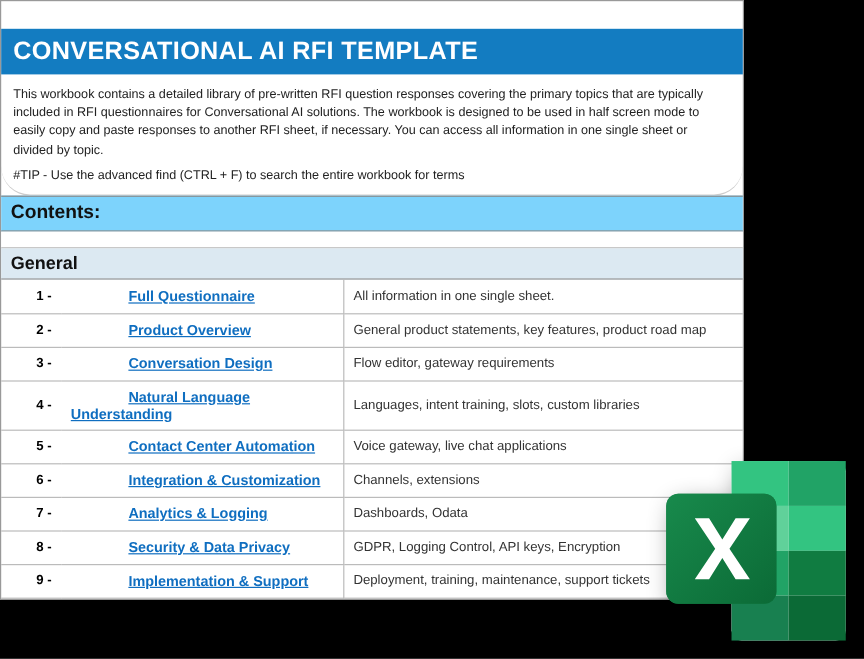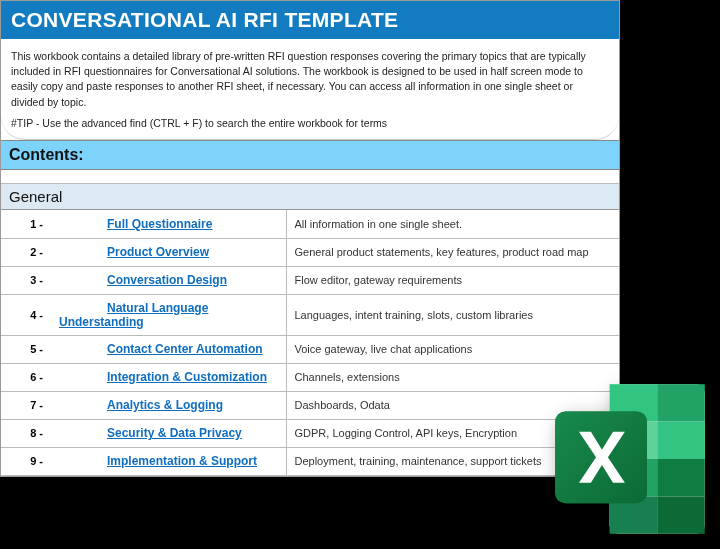--- a/index.html
+++ b/index.html
@@ -19,20 +19,21 @@
       background: #fff;
       border: 1px solid #999;
     }
     .title-bar {
       background: #137cc1;
       color: #fff;
       font-size: 21px;
       font-weight: bold;
       padding: 7px 10px;
       letter-spacing: 0.3px;
+      margin-top: 23px;
     }
     .intro {
       padding: 10px 12px 8px 10px;
       font-size: 10.5px;
       color: #222;
       line-height: 1.45;
       border-bottom: 1px solid #ccc;
       border-radius: 24px;
     }
     .intro .tip {
@@ -49,21 +50,21 @@
     }
     .spacer-row {
       height: 14px;
       background: #fff;
       border-bottom: 1px solid #bbb;
     }
     .section-row {
       background: #dce9f2;
       border-bottom: 1px solid #999;
       font-size: 15px;
-      font-weight: normal;
+      font-weight: bold;
       padding: 4px 8px;
       color: #111;
     }
     .table {
       width: 100%;
       border-collapse: collapse;
     }
     .table td {
       border-bottom: 1px solid #bbb;
       padding: 6px 8px;

